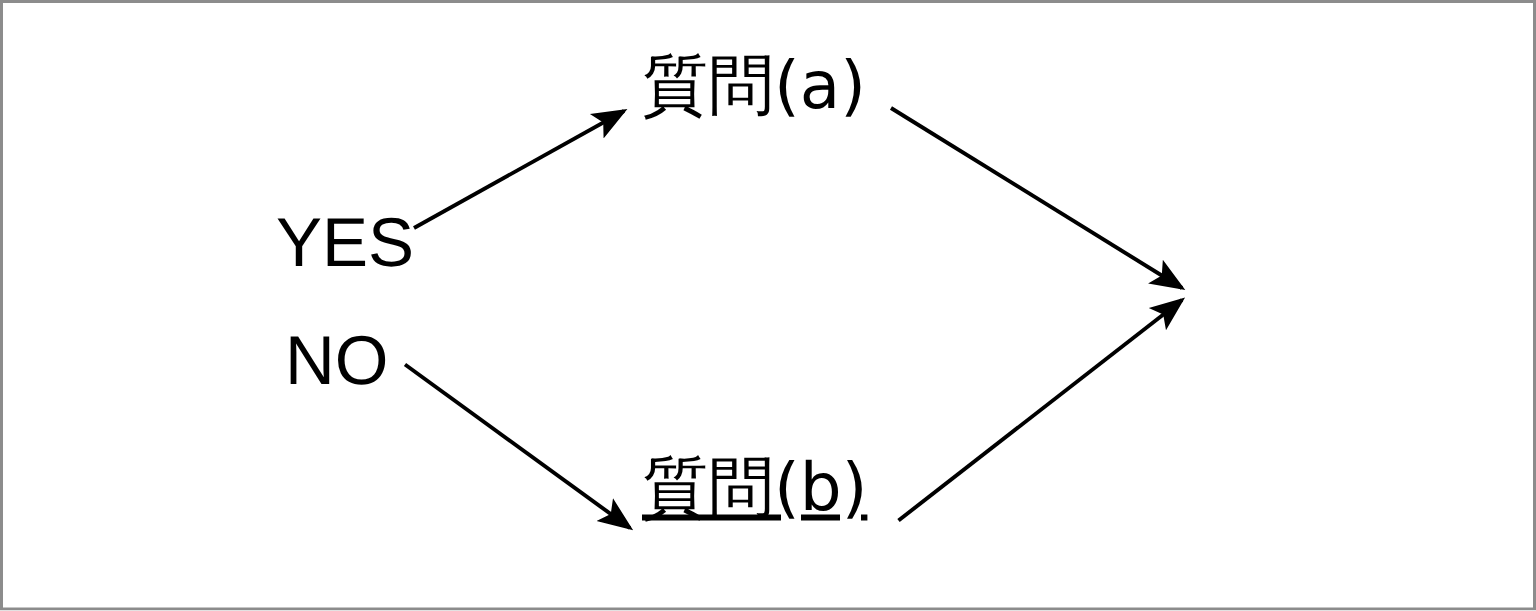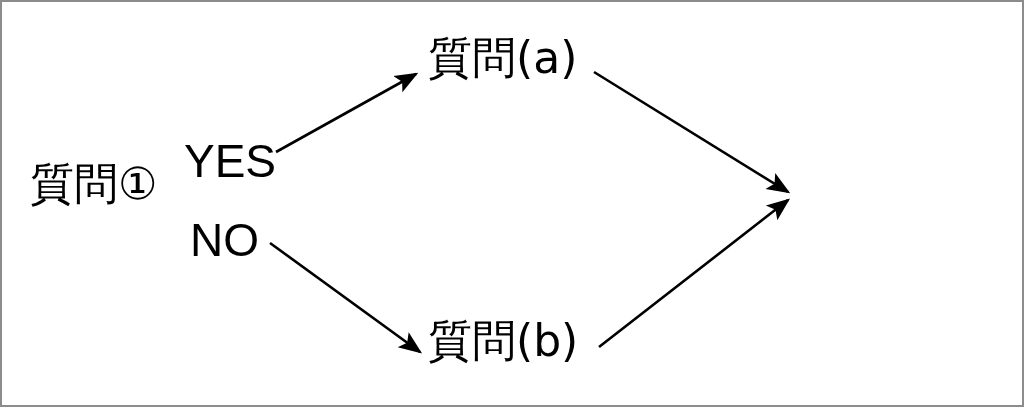--- a/index.html
+++ b/index.html
@@ -41,21 +41,21 @@
   .node-latin {
     font-family: "Liberation Sans", "DejaVu Sans", sans-serif;
     font-size: 46px;
     letter-spacing: 0px;
     text-align: center;
   }
   #node-q1      { left: 28px;  top: 160px; }
   #label-yes    { left: 182px; top: 136px; }
   #label-no     { left: 188px; top: 215px; }
   #node-qa      { left: 426px; top: 34px;  }
-  #node-qb      { left: 426px; top: 317px; }
+  #node-qb      { left: 426px; top: 302px; text-decoration: underline; }
   #node-final   { left: 793px; top: 166px; }
 </style>
 </head>
 <body>
 
 <div id="canvas">
 
   <svg id="edge-layer" viewBox="0 0 1024 407" width="1024" height="407" xmlns="http://www.w3.org/2000/svg">
     <defs>
       <marker id="arrowhead" markerWidth="9" markerHeight="9" refX="8" refY="4" orient="auto" markerUnits="strokeWidth">
@@ -73,21 +73,20 @@
 
     <g>
       <line x1="592" y1="70" x2="786" y2="190" stroke="#000000" stroke-width="2.6" marker-end="url(#arrowhead)"></line>
     </g>
 
     <g>
       <line x1="597" y1="345" x2="786" y2="198" stroke="#000000" stroke-width="2.6" marker-end="url(#arrowhead)"></line>
     </g>
   </svg>
 
-  <div class="node node-jp" id="node-q1">質問①</div>
 
   <div class="node node-latin" id="label-yes">YES</div>
 
   <div class="node node-jp" id="node-qa">質問(a)</div>
 
   <div class="node node-latin" id="label-no">NO</div>
 
   <div class="node node-jp" id="node-qb">質問(b)</div>
 
 

